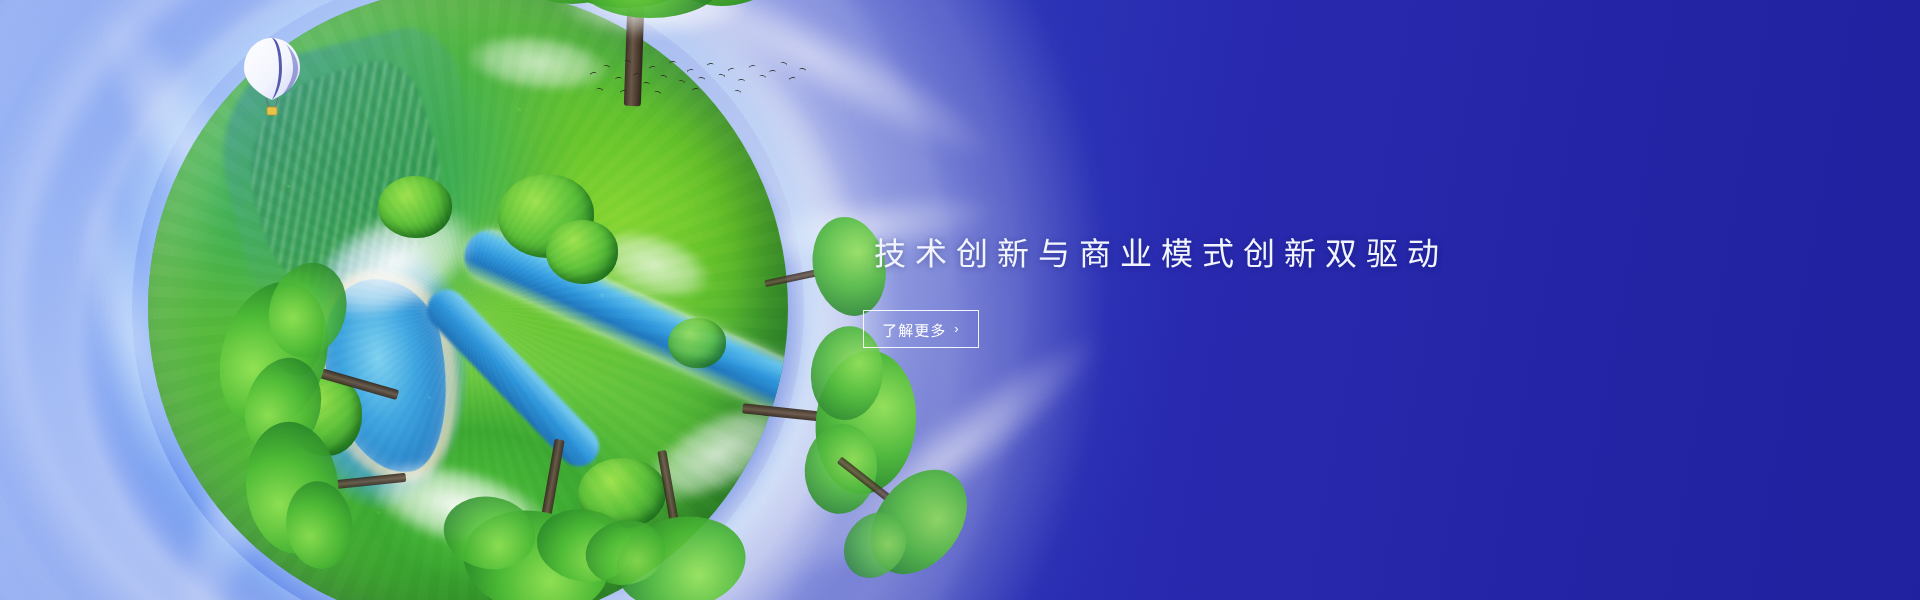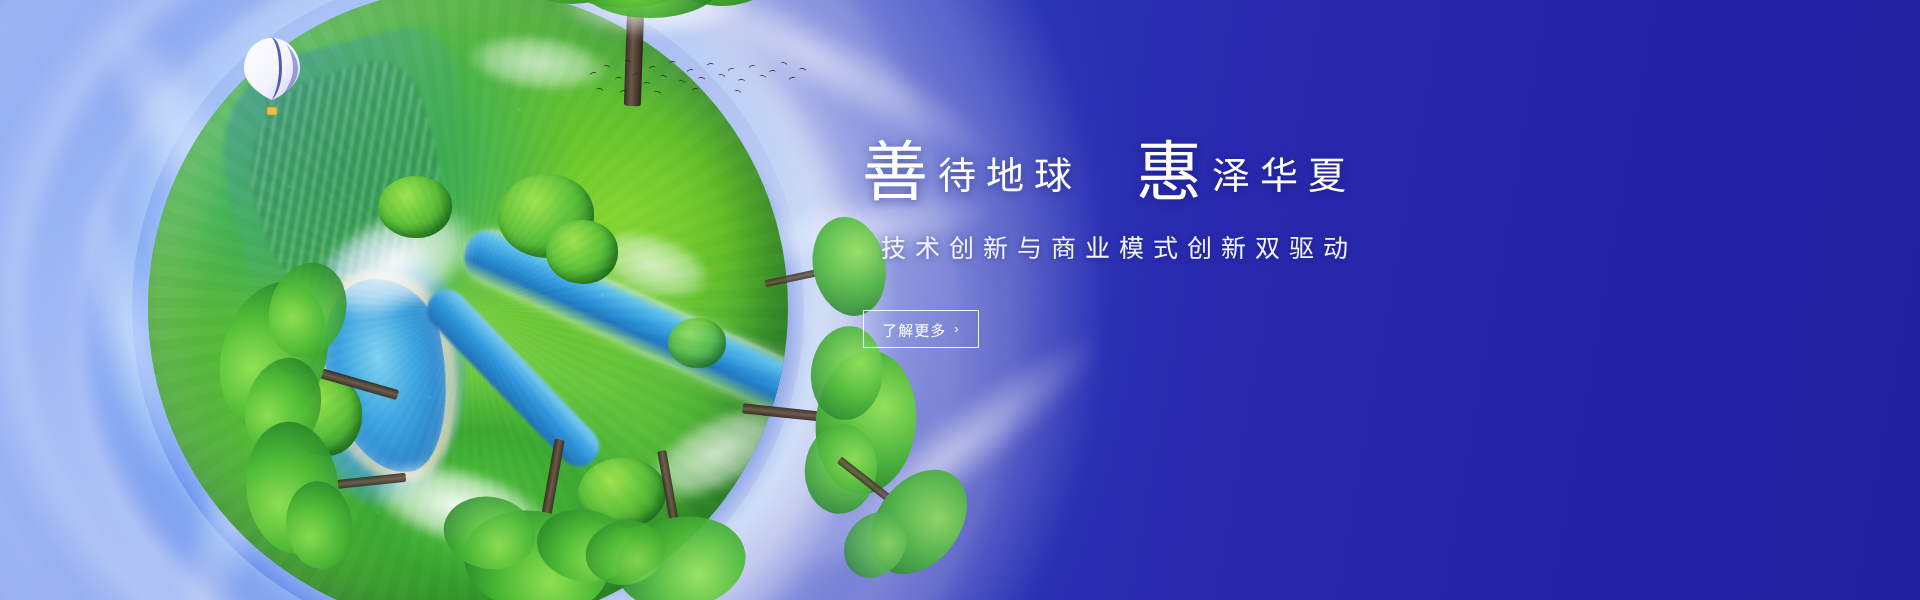--- a/index.html
+++ b/index.html
@@ -255,22 +255,22 @@
     position:absolute;left:0;top:140px;width:100%;
     color:#ffffff;white-space:nowrap;
     font-family:"Liberation Serif","DejaVu Serif",serif;
     text-shadow:0 2px 10px rgba(10,20,90,0.45);
   }
   .hl-big{font-size:66px;line-height:1;font-weight:400;vertical-align:-6px;letter-spacing:0;}
   .hl-sm{font-size:38px;line-height:1;font-weight:400;letter-spacing:10px;margin-left:10px;}
   .hl-gap{display:inline-block;width:54px;}
 
   .subtitle{
-    position:absolute;left:19px;top:228px;
-    font-size:25px;color:#F2F5FF;letter-spacing:9px;white-space:nowrap;
+    position:absolute;left:12px;top:228px;
+    font-size:32px;color:#F2F5FF;letter-spacing:9px;white-space:nowrap;
     text-shadow:0 1px 6px rgba(10,20,90,0.4);
   }
   .desc{
     position:absolute;left:2px;top:272px;
     font-size:17px;color:#E9EDFB;letter-spacing:0.5px;white-space:nowrap;
     text-shadow:0 1px 5px rgba(10,20,90,0.35);
   }
   .more-btn{
     position:absolute;left:1px;top:310px;
     width:116px;height:38px;
@@ -412,23 +412,20 @@
     <i class="bird" style="left:213px;top:24px;--r:8deg;"></i>
     <i class="bird" style="left:10px;top:44px;--r:10deg;"></i>
     <i class="bird" style="left:34px;top:46px;--r:-10deg;"></i>
     <i class="bird" style="left:68px;top:47px;--r:14deg;"></i>
     <i class="bird" style="left:106px;top:44px;--r:-8deg;"></i>
     <i class="bird" style="left:148px;top:46px;--r:12deg;"></i>
   </div>
 
   <div class="content">
 
-    <div class="headline">
-      <span class="hl-big">善</span><span class="hl-sm">待地球</span><span class="hl-gap"></span><span class="hl-big">惠</span><span class="hl-sm">泽华夏</span>
-    </div>
 
     <div class="subtitle">技术创新与商业模式创新双驱动</div>
 
 
     <button class="more-btn">
       <span>了解更多</span>
       <span class="chev">›</span>
     </button>
 
   </div>

